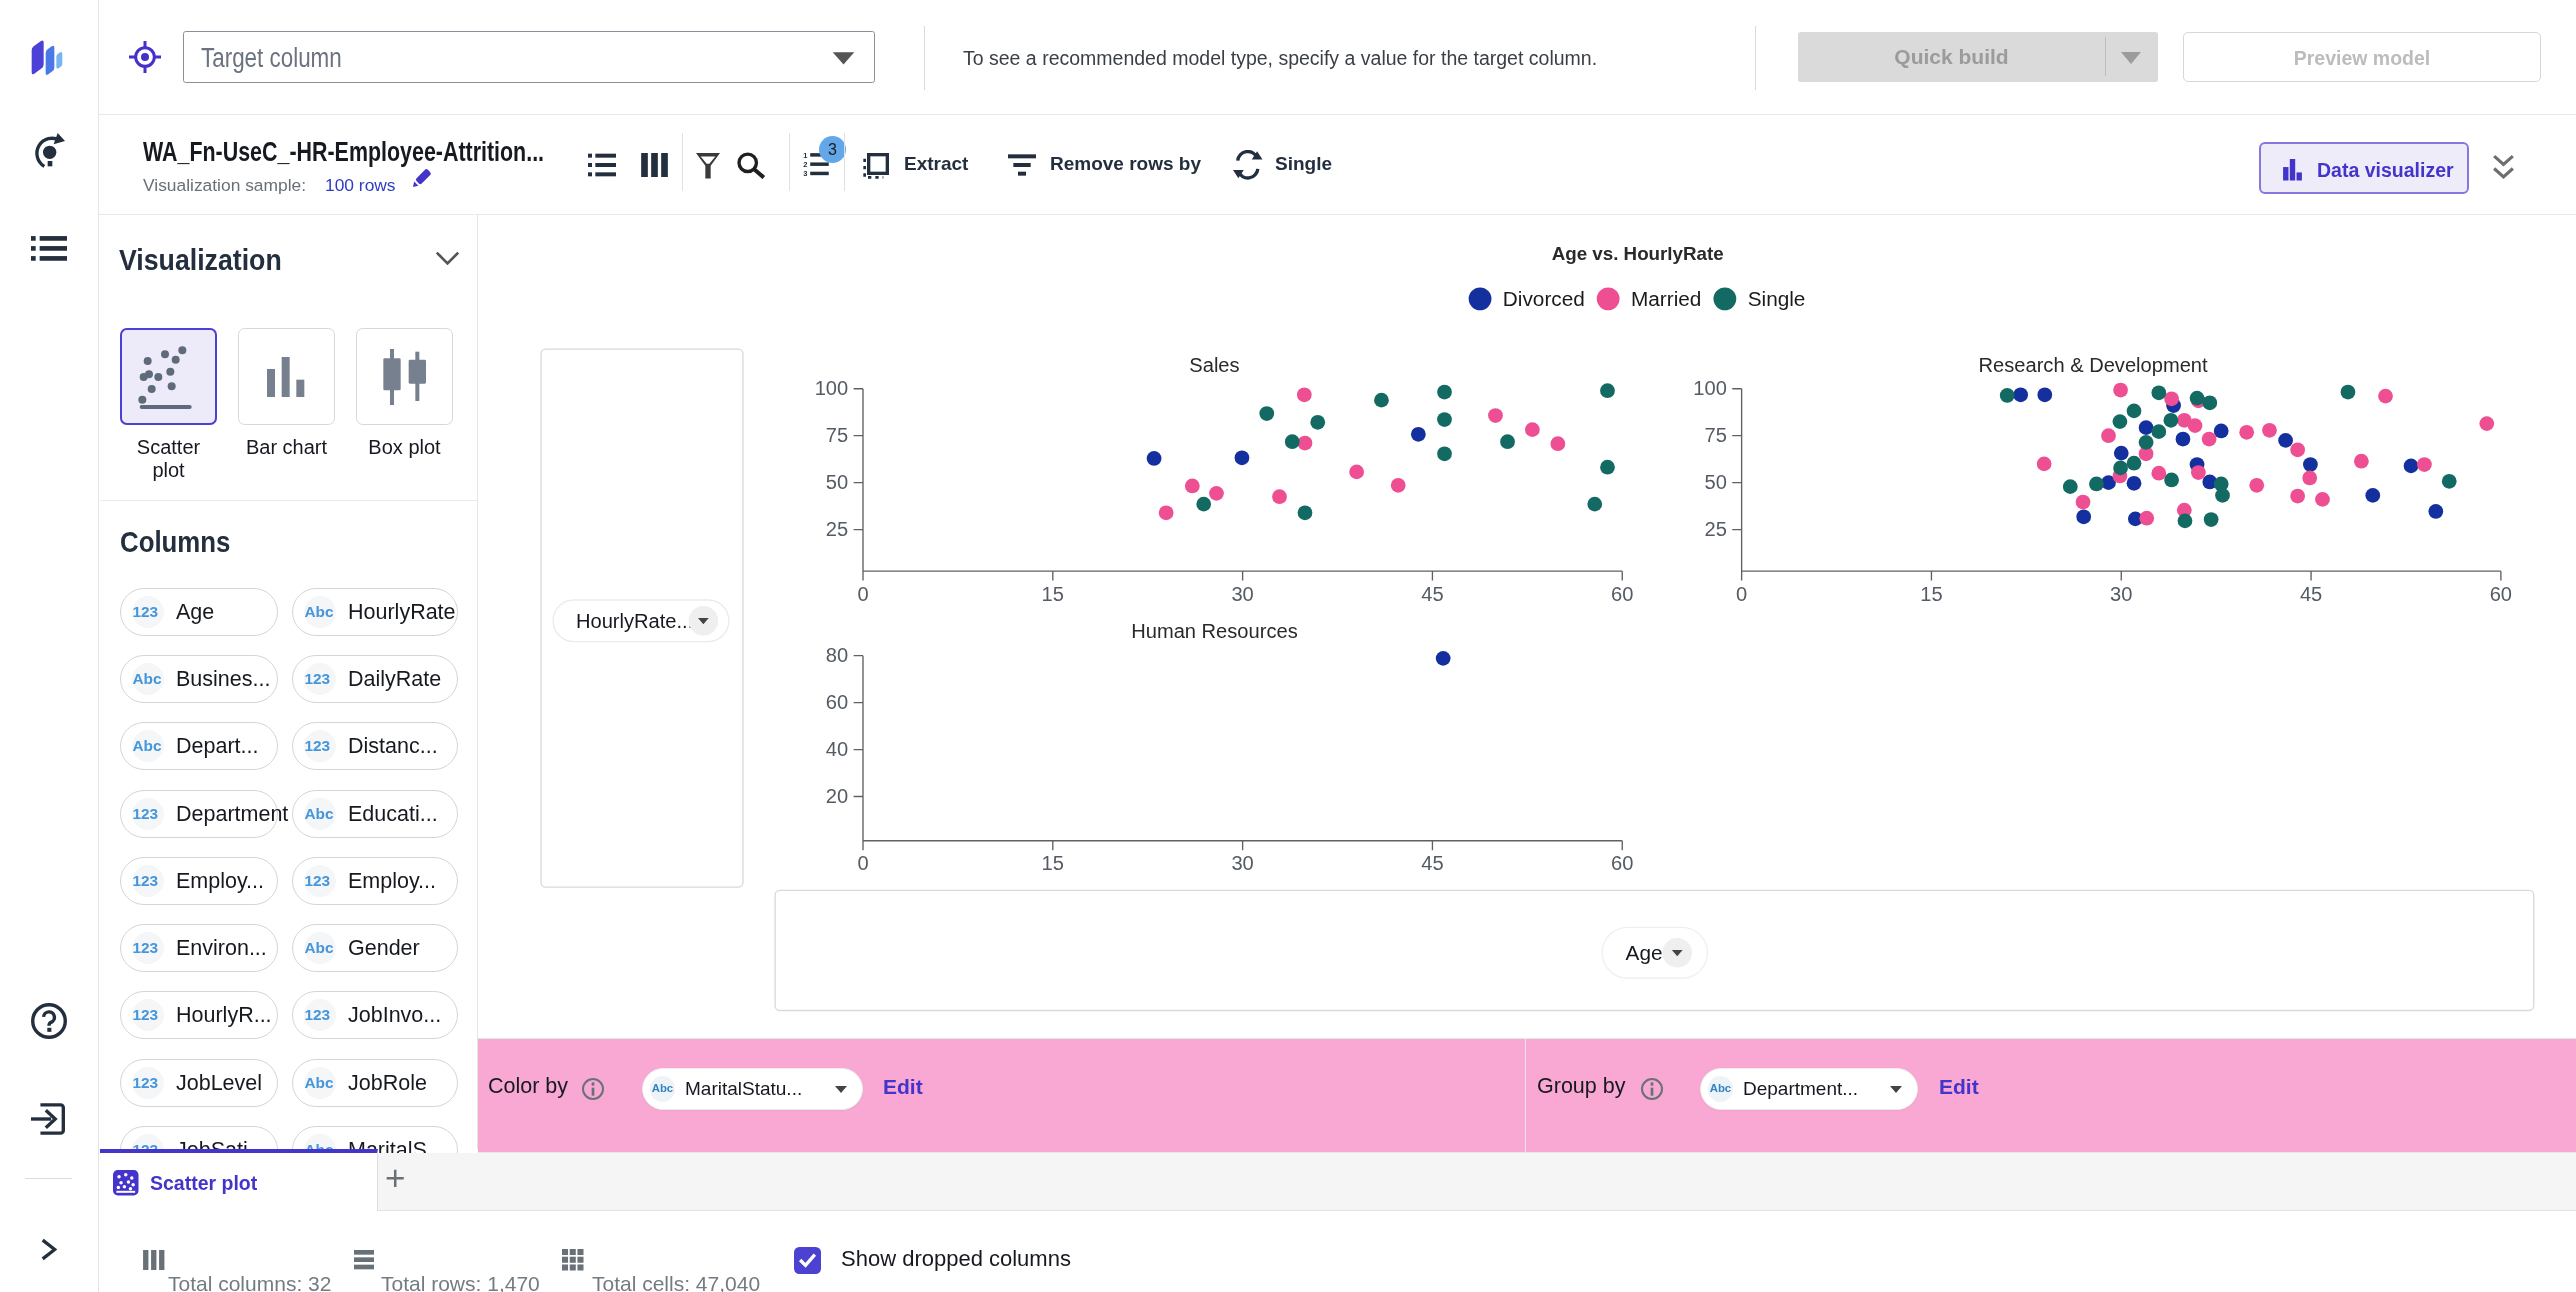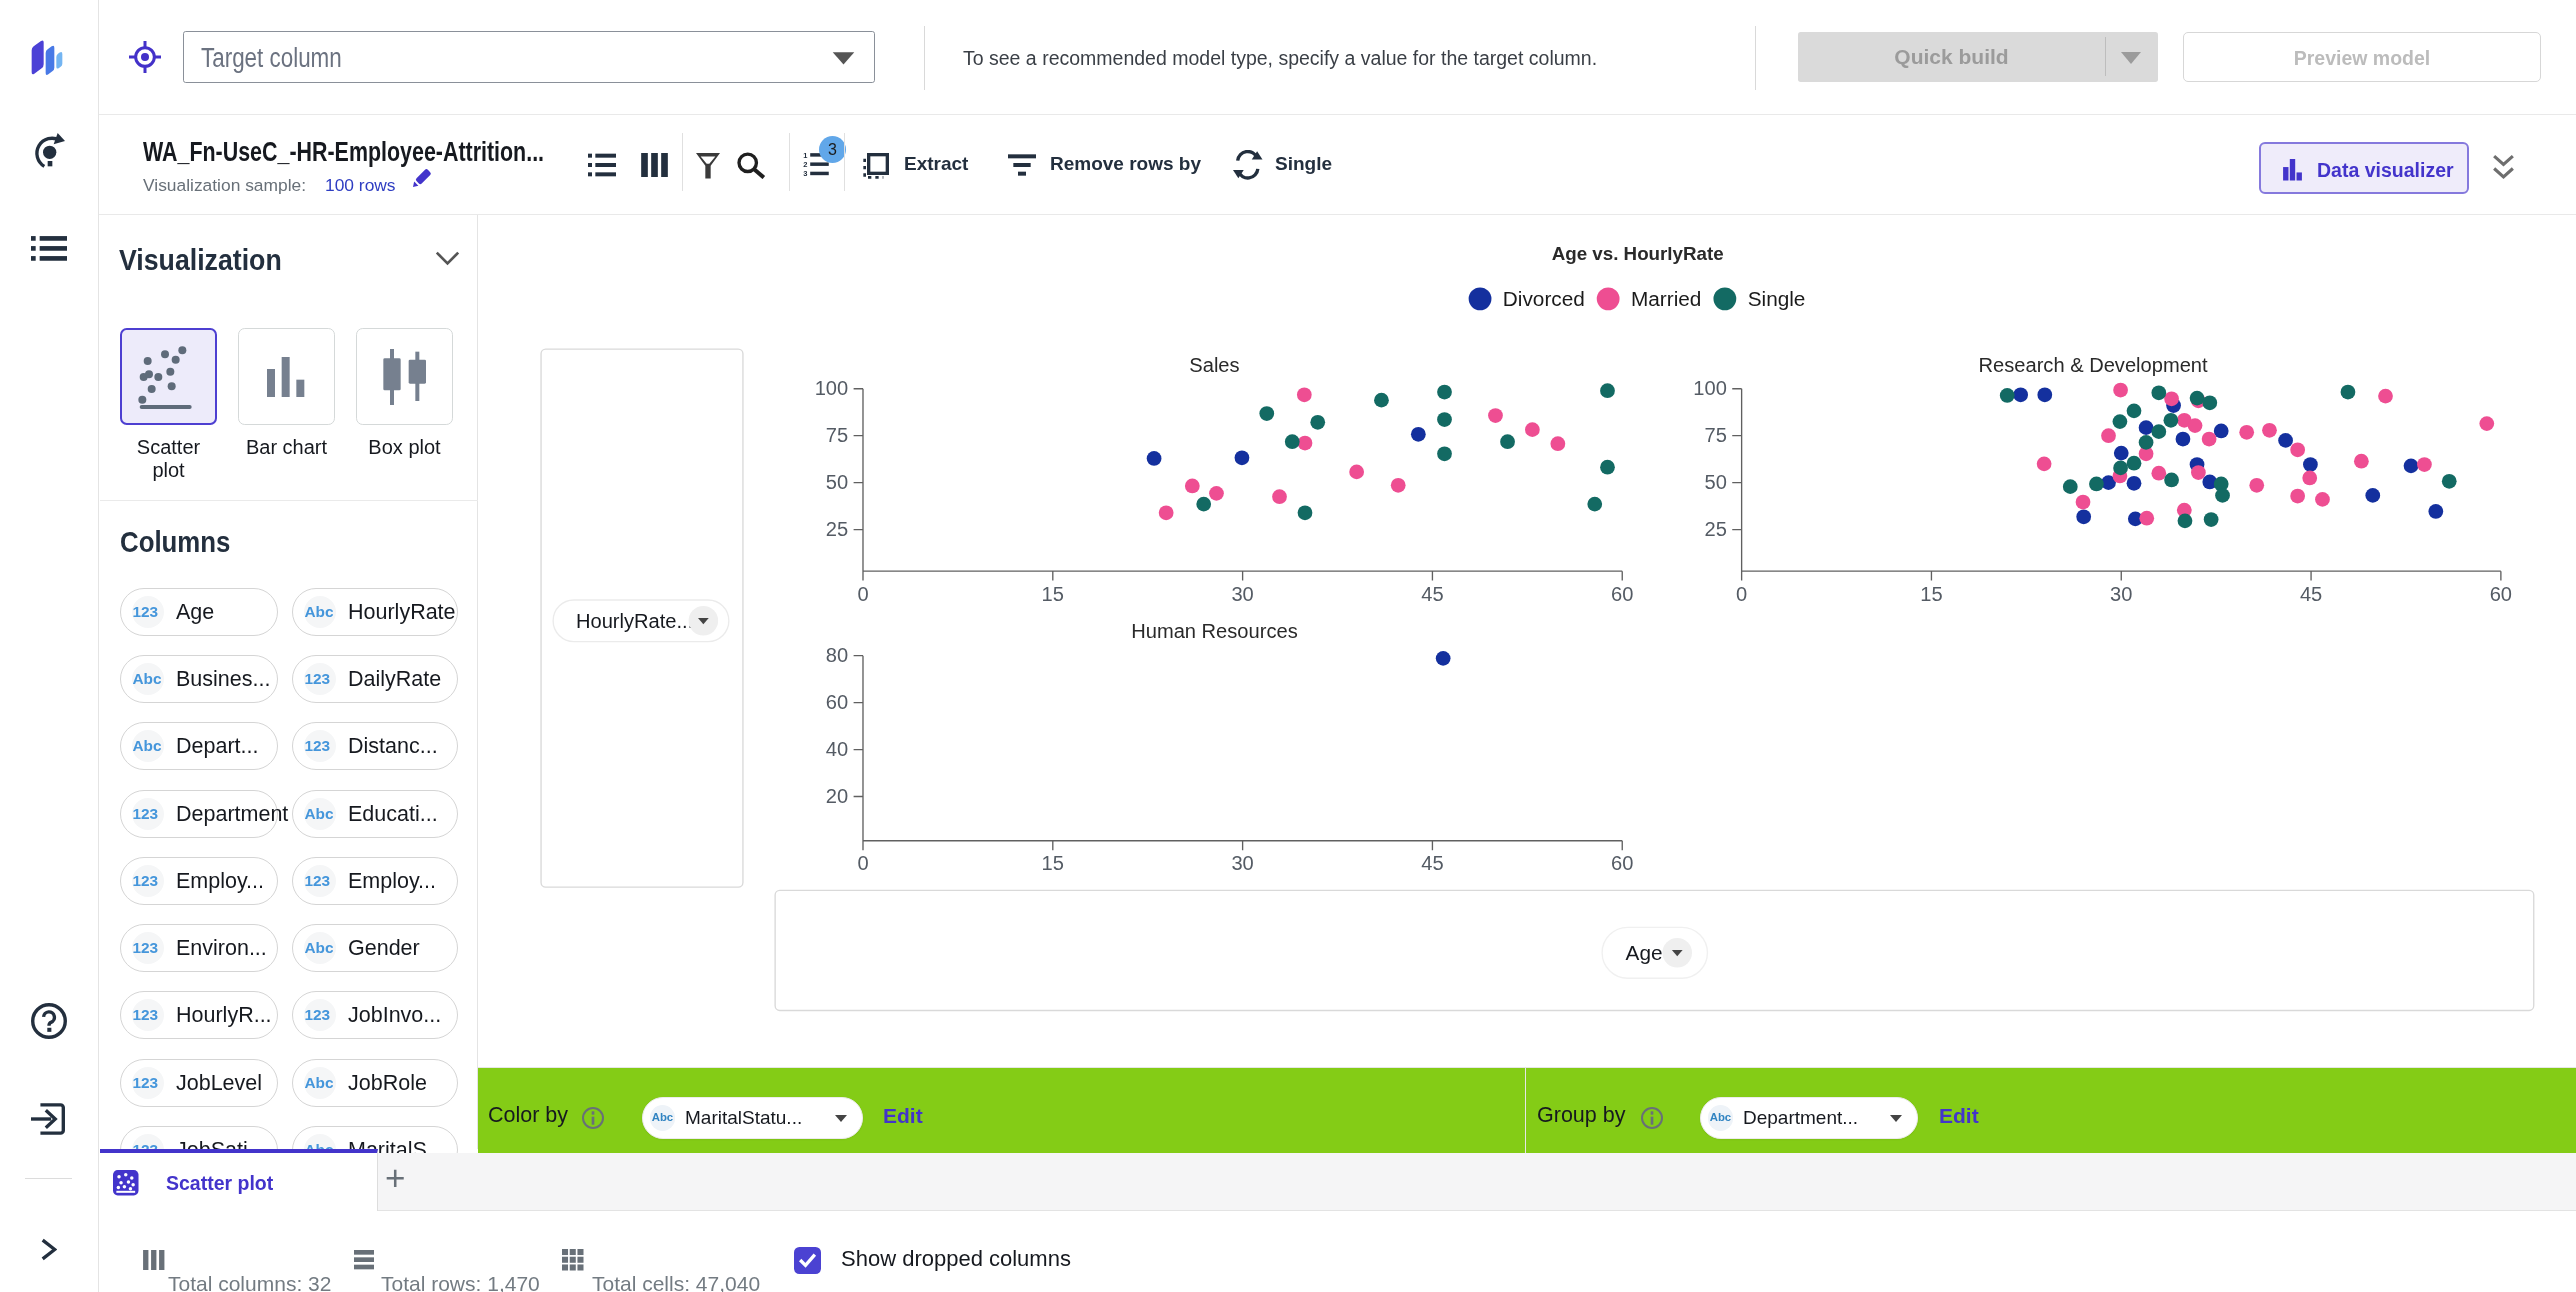--- a/index.html
+++ b/index.html
@@ -42,33 +42,33 @@
 #colhead { left:19.5px; top:310px; font-size:30px; font-weight:bold; color:#232f3e; transform:scaleX(0.86); transform-origin:left top; white-space:nowrap; }
 .pill { width:158px; height:48px; border:1.3px solid #d5d5d5; border-radius:24px; background:#fff; }
 .pill .badge { position:absolute; left:11.4px; top:7.4px; width:32px; height:32px; border-radius:50%; background:#f5f6f7; color:#4596db; font-size:15.4px; font-weight:bold; line-height:32px; }
 .pill .pt { position:absolute; left:55px; top:11.4px; font-size:21.5px; color:#16191f; }
 #lpsep { left:0px; top:285px; width:378px; height:1.3px; background:#eaeaea; }
 
 
 #chart { left:478px; top:215px; width:2098px; height:823px; }
 
 
-#cbar { left:478px; top:1038px; width:2098px; height:115px; background:#84cc16; border-top:1.3px solid #e6e6e6; border-bottom:1.3px solid #e6e6e6;margin-top:29px; }
+#cbar { left:478px; top:1038px; width:2098px; height:115px; background:#f9a8d4; border-top:1.3px solid #e6e6e6; border-bottom:1.3px solid #e6e6e6; }
 .cpill { top:29px; height:42px; background:#fff; border:1.3px solid #ececec; border-radius:21px; box-shadow:0 0.7px 2px rgba(0,0,0,0.06); }
 .cpill .badge { position:absolute; left:6.7px; top:7.4px; width:25.5px; height:25.5px; border-radius:50%; background:#eef3f8; color:#3184c2; font-size:11.4px; font-weight:bold; text-align:center; line-height:25.5px; }
 .cpill .pt { position:absolute; left:42px; top:9.4px; font-size:19px; color:#16191f; }
 .cpill .car { position:absolute; top:17.4px; width:0; height:0; border-left:6px solid transparent; border-right:6px solid transparent; border-top:7.4px solid #444; }
 .cblbl { top:35px; font-size:21.5px; color:#16191f; }
 .editlnk { top:36px; font-size:21px; font-weight:bold; color:#4334cb; }
 #cbarsep { left:1047px; top:0px; width:1.3px; height:113px; background:#e6e6e6; }
 
 
 #tabbar { left:100px; top:1153px; width:2476px; height:58px; background:#f5f5f6; border-bottom:1.3px solid #e3e3e3; }
 #tab1 { position:absolute; left:0; top:-4px; width:278px; height:62px; background:#fff; border-top:4px solid #4334cb; border-right:1.3px solid #dddddd; }
-#tab1 .t { position:absolute; left:50px; top:19px; font-size:19.5px; font-weight:bold; color:#4334cb;margin-left:16px; }
+#tab1 .t { position:absolute; left:50px; top:19px; font-size:19.5px; font-weight:bold; color:#4334cb; }
 #plus { left:285px; top:5.4px; font-size:35px; color:#687078; font-weight:normal; }
 
 
 #sbar { left:100px; top:1212px; width:2476px; height:81px; background:#fff; }
 .stxt { top:35px; font-size:21px; color:#737b82;margin-top:25px; }
 #sdark { top:34px; font-size:22px; color:#16191f; }
 #scheck { left:694px; top:35px; width:27px; height:27px; background:#4b42d2; border-radius:5.4px; }
 </style>
 </head>
 <body>

